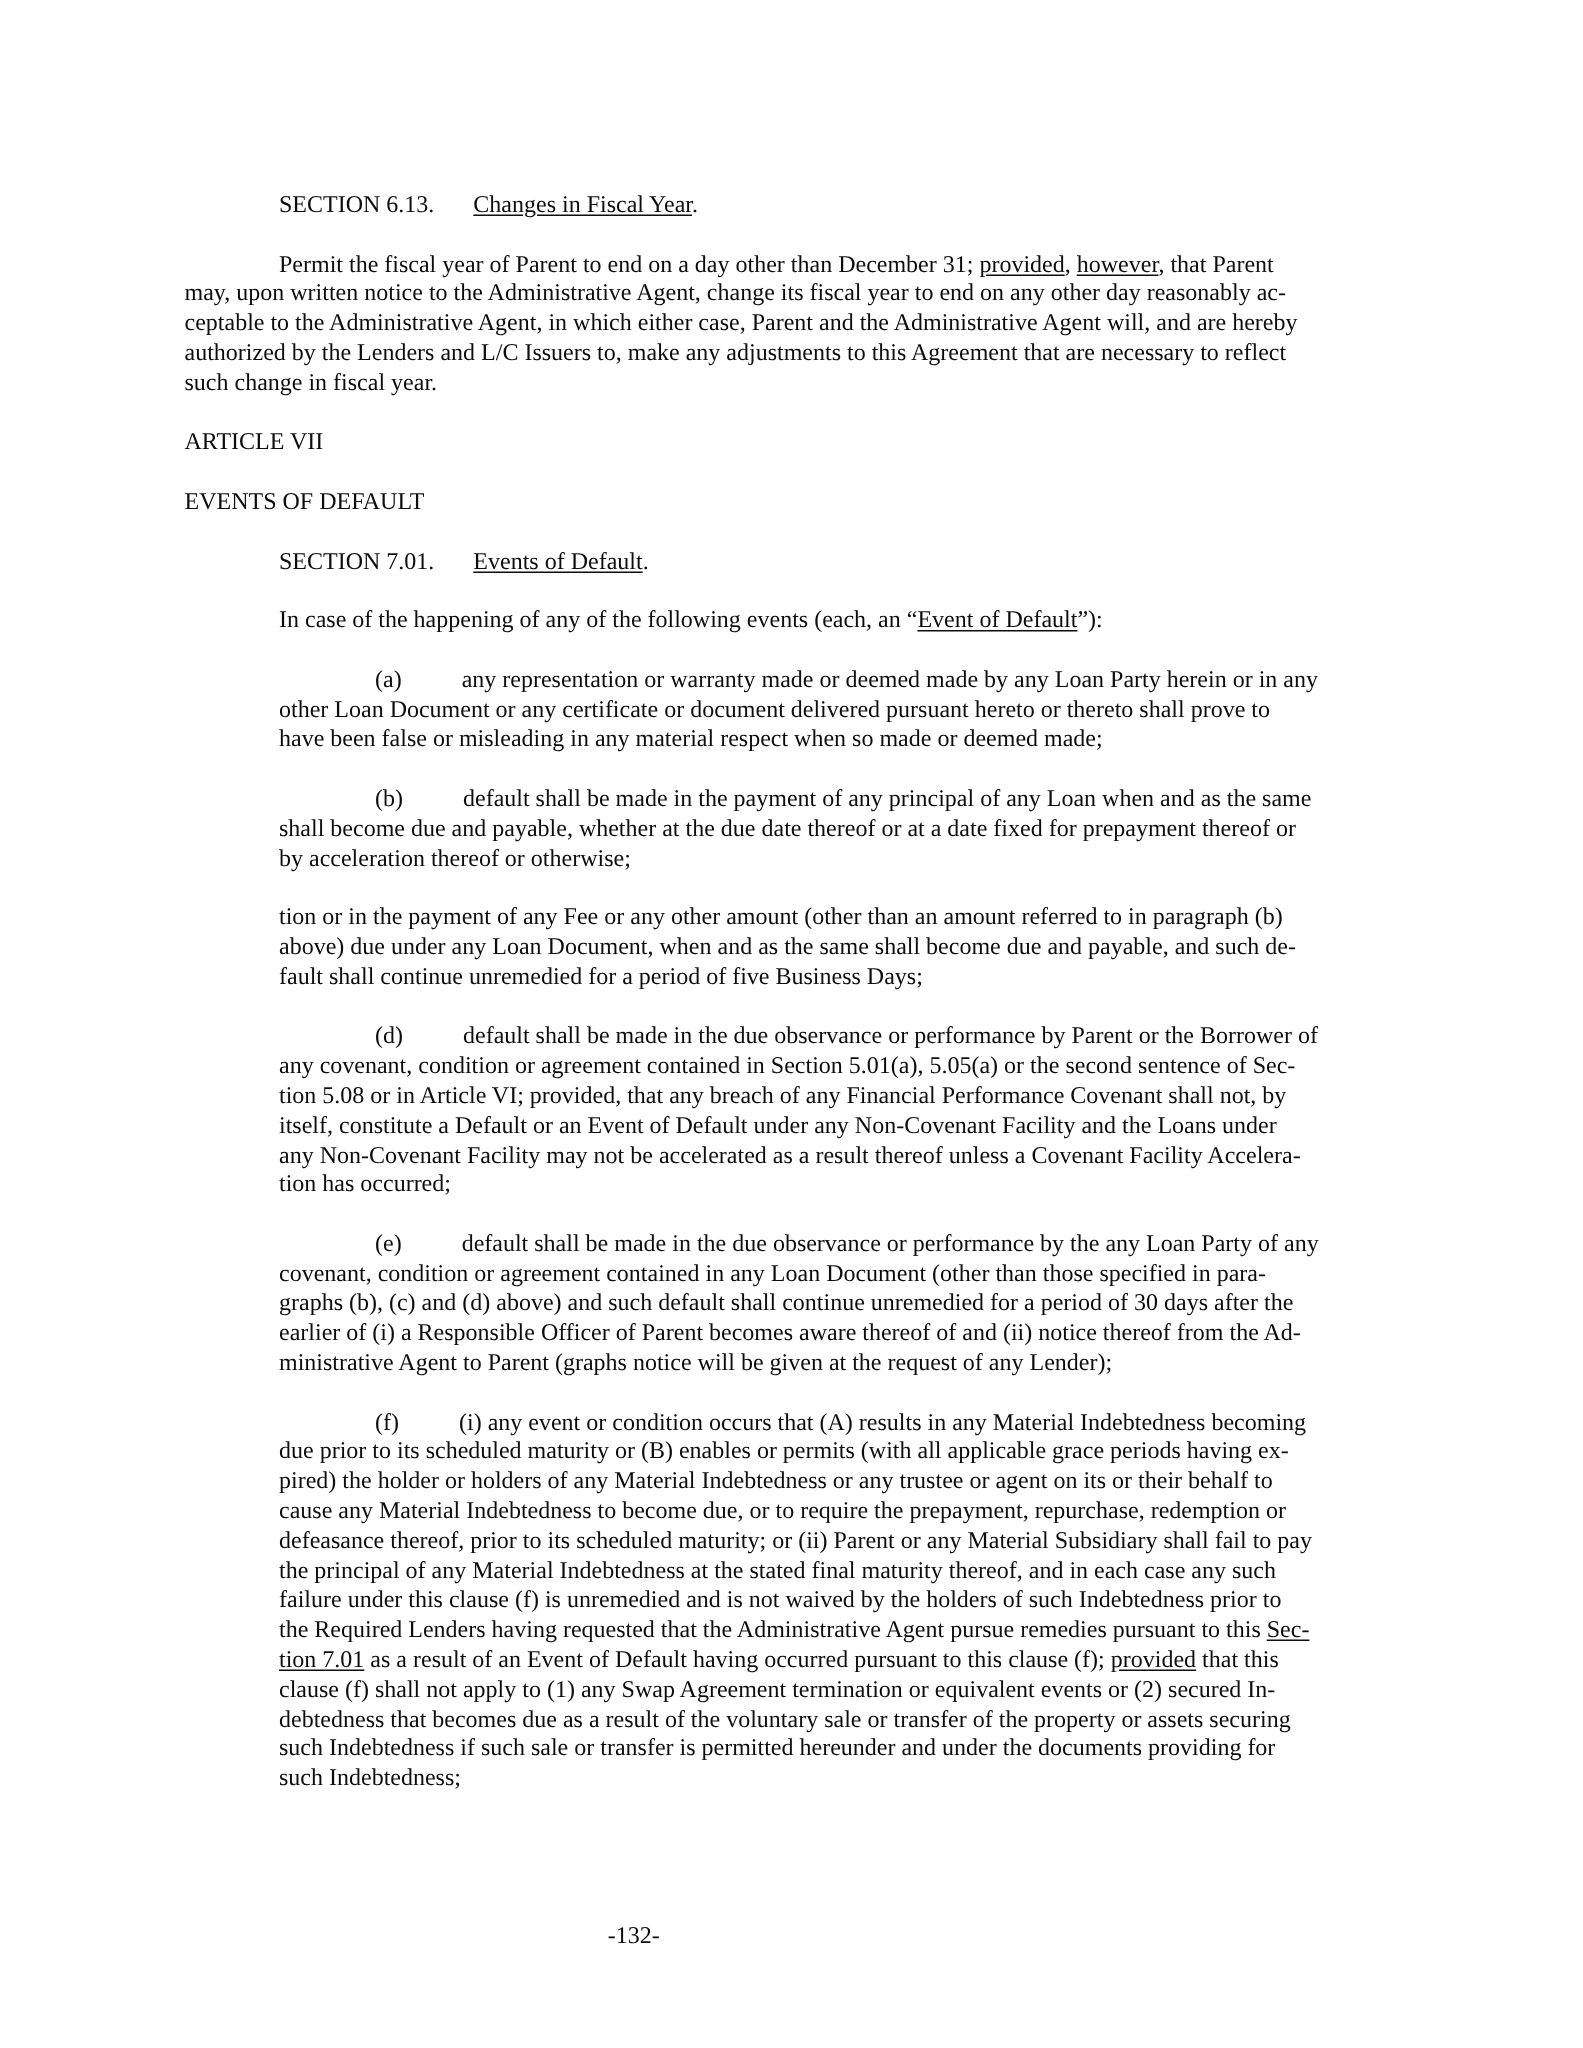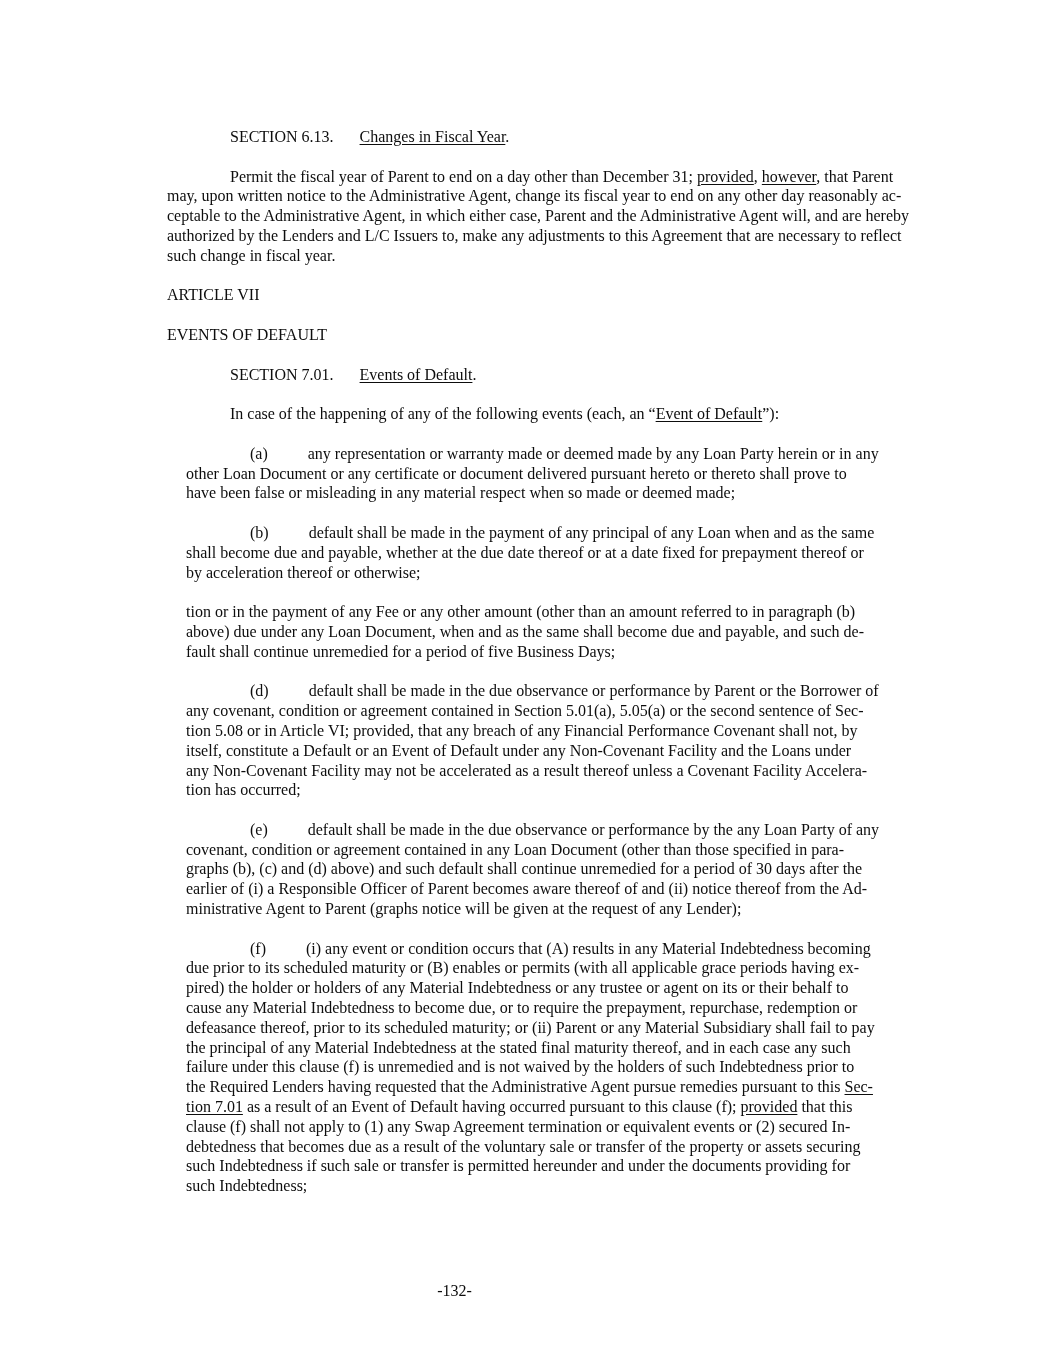--- a/index.html
+++ b/index.html
@@ -15,21 +15,21 @@
     font-family: "Liberation Serif", "DejaVu Serif", serif;
     font-size: 16px;
     color: #0d0d0d;
   }
   .doc {
     position: absolute;
     left: 123px;
     top: 127px;
     width: 812px;
   }
-  .block { margin-bottom: 19.8px; margin-left: 44px; }
+  .block { margin-bottom: 19.8px; }
   .line {
     line-height: 19.8px;
     white-space: nowrap;
   }
   .center .line {
     white-space: normal;
     text-align: left;
   }
   .heading .line { padding-left: 63px; }
   .para .line.indent { padding-left: 63px; }
@@ -38,21 +38,20 @@
   .tab-s { display: inline-block; width: 26px; }
   .tab-c { display: inline-block; width: 40px; }
   .u { text-decoration: underline; text-underline-offset: 2px; }
   .page-num {
     position: absolute;
     top: 1281px;
     left: 0;
     width: 845px;
     text-align: center;
     line-height: 19.8px;
-    margin-left: 32px;
   }
 </style>
 </head>
 <body>
 
 <div class="doc">
     <div class="block heading">
       <div class="line"><span>SECTION 6.13.</span><span class="tab-s"></span><span class="u">Changes in Fiscal Year</span>.</div>
     </div>
     <div class="block para">

